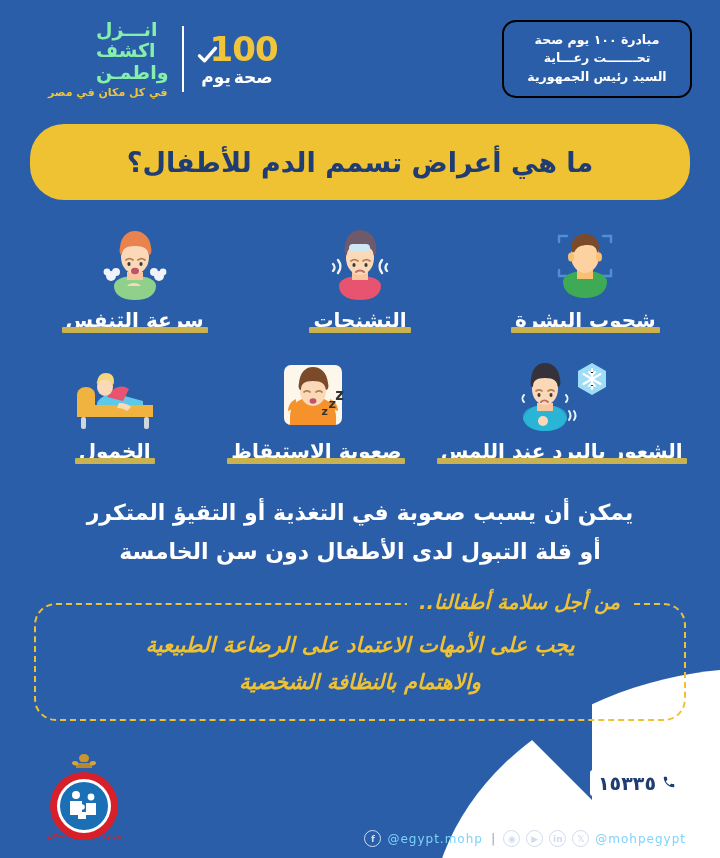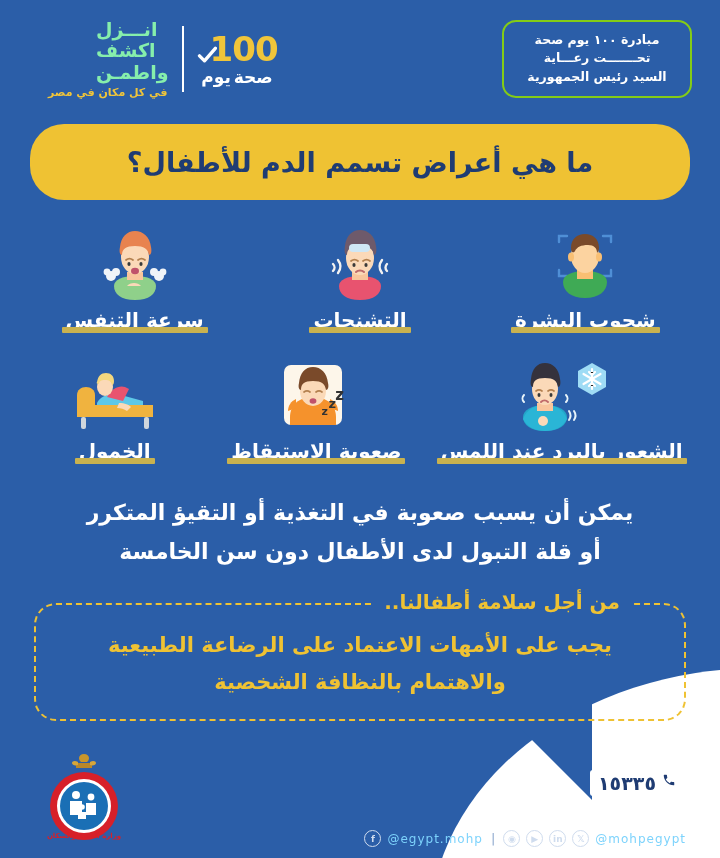--- a/index.html
+++ b/index.html
@@ -42,21 +42,21 @@
   }
 
   
   .header{
     position:relative; z-index:5;
     height:118px;
     display:flex; align-items:center; justify-content:space-between;
     padding:0 28px 0 34px;
   }
   .init-box{
-    border:2px solid #84cc16;
+    border:2px solid #000000;
     border-radius:14px;
     padding:9px 14px 10px 14px;
     min-width:190px;
   }
   .init-box .ln{
     color:#ffffff;
     font-size:12.5px;
     font-weight:bold;
     text-align:center;
     line-height:1.45;
@@ -166,20 +166,21 @@
   }
 
   
   .advice{
     position:relative; z-index:5;
     margin:32px 34px 0 34px;
     border:2px dashed #efc233;
     border-radius:22px;
     padding:22px 18px 18px 18px;
     text-align:center;
+    font-style:italic;
   }
   .advice-title{
     position:absolute;
     top:-15px; right:52px;
     background:#2b5ea8;
     padding:0 12px;
     color:#efc233;
     font-size:20px;
     font-weight:bold;
     white-space:nowrap;
@@ -195,21 +196,21 @@
   .footer{
     position:absolute; z-index:6;
     left:0; right:0; bottom:0;
     height:96px;
     padding:10px 0 0 0;
   }
   .f-left{
     position:absolute; right:34px; top:8px; text-align:right;
   }
   .hotline{
-    display:inline-flex; gap:6px;
+    display:inline-flex; align-items:center; gap:6px;
     background:#ffffff;
     border-radius:3px;
     padding:2px 10px 2px 8px;
   }
   .hotline .num{
     color:#1f3c73; font-size:19px; font-weight:bold; letter-spacing:1px;
   }
   .site{
     color:#ffffff; font-size:15px; font-weight:bold;
     margin-top:5px; letter-spacing:.2px;

